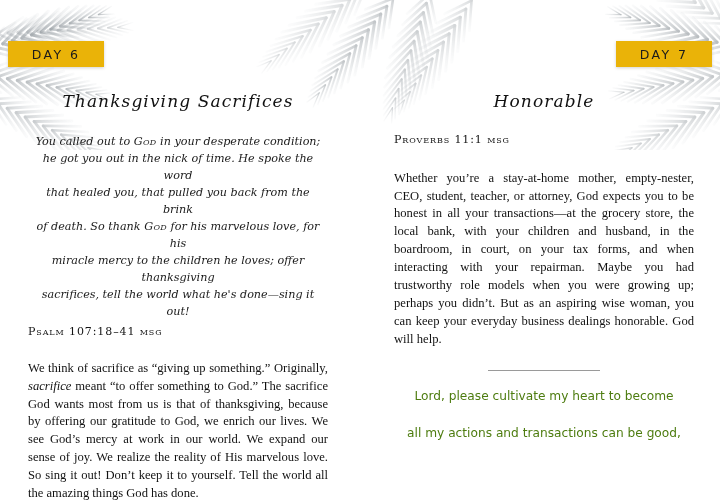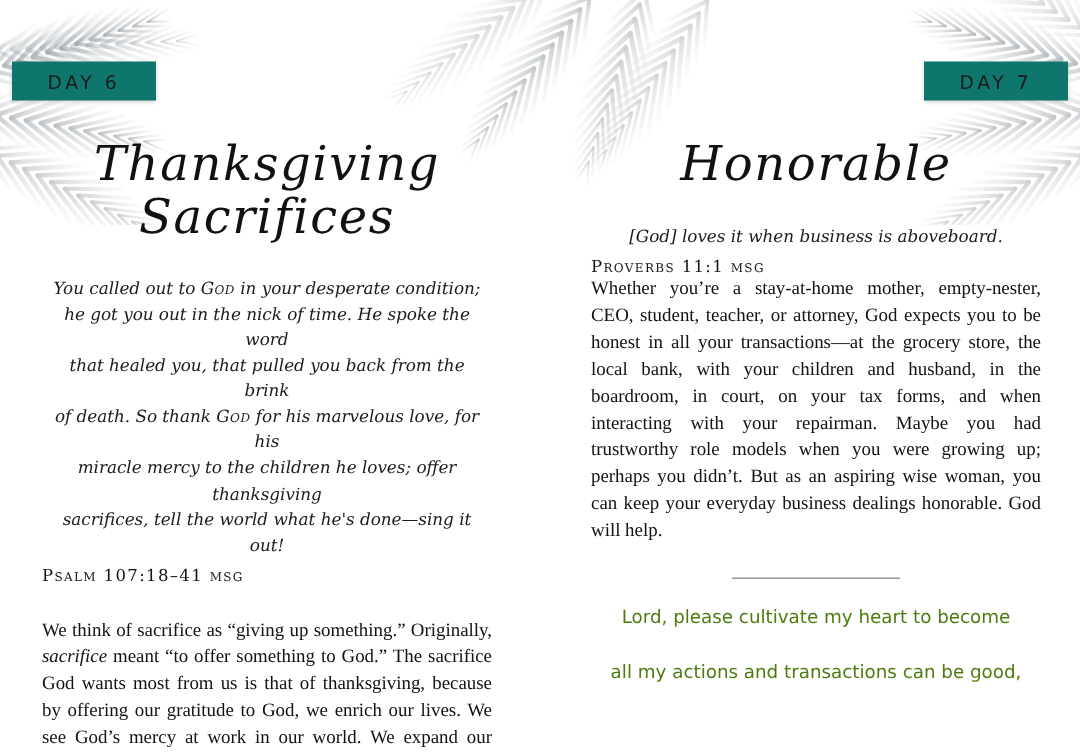--- a/index.html
+++ b/index.html
@@ -22,21 +22,21 @@
     position: absolute;
     top: 0; left: 0;
     width: 720px;
     height: 150px;
     pointer-events: none;
   }
 
   
   .day-tab {
     position: absolute;
-    background: #0f766e;
+    background: #eab308;
     box-shadow: 0 1px 3px rgba(0,0,0,0.18);
     font-family: "DejaVu Sans", sans-serif;
     font-size: 12.5px;
     letter-spacing: 2.4px;
     color: #1b1b1b;
     display: flex;
     align-items: center;
     justify-content: center;
     height: 26px;
   }
@@ -50,21 +50,21 @@
     width: 300px;
   }
   #page-left  { left: 28px; }
   #page-right { left: 394px; }
 
   
   .devotion-title {
     text-align: center;
     font-family: "DejaVu Serif", serif;
     font-style: italic;
-    font-size: 32px;
+    font-size: 17px;
     font-weight: 400;
     letter-spacing: 1.1px;
     color: #111;
     margin: 0 0 22px 0;
     line-height: 1.1;
   }
 
   
   .scripture {
     text-align: center;
@@ -97,21 +97,21 @@
   .body-copy {
     text-align: justify;
     font-family: "Liberation Serif", serif;
     font-size: 12.6px;
     line-height: 1.42;
     color: #121212;
     margin: 0;
     hyphens: none;
   }
   #page-left .body-copy  { margin-top: 22px; }
-  #page-right .body-copy { }
+  #page-right .body-copy { margin-top: 24px; }
   .body-copy em { font-style: italic; }
 
   
   .divider {
     width: 112px;
     height: 0;
     border: 0;
     border-top: 1px solid #9a9a9a;
     margin: 22px auto 0 auto;
   }
@@ -236,21 +236,20 @@
     <p class="body-copy">
       <span>We think of sacrifice as “giving up something.” Originally, </span><em>sacrifice</em><span> meant “to offer something to God.” The sacrifice God wants most from us is that of thanksgiving, because by offering our gratitude to God, we enrich our lives. We see God’s mercy at work in our world. We expand our sense of joy. We realize the reality of His marvelous love. So sing it out! Don’t keep it to yourself. Tell the world all the amazing things God has done.</span>
     </p>
 
   </div>
 
   <div class="page-col" id="page-right">
 
     <h1 class="devotion-title">Honorable</h1>
 
-    <p class="scripture">[God] loves it when business is aboveboard.</p>
 
     <p class="citation">Proverbs 11:1 msg</p>
 
     <p class="body-copy">Whether you’re a stay-at-home mother, empty-nester, CEO, student, teacher, or attorney, God expects you to be honest in all your transactions—at the grocery store, the local bank, with your children and husband, in the boardroom, in court, on your tax forms, and when interacting with your repairman. Maybe you had trustworthy role models when you were growing up; perhaps you didn’t. But as an aspiring wise woman, you can keep your everyday business dealings honorable. God will help.</p>
 
     <hr class="divider">
 
     <p class="prayer">
       <span>Lord, please cultivate my heart to become</span><br>
       <br>

